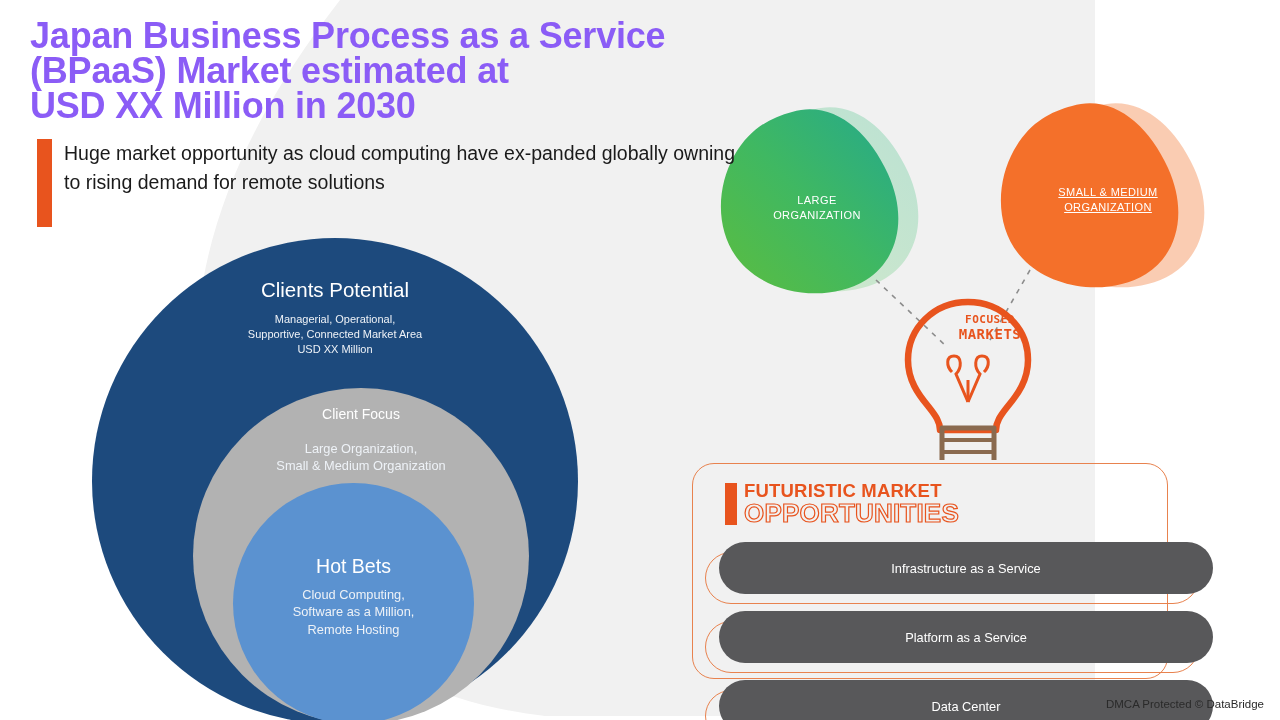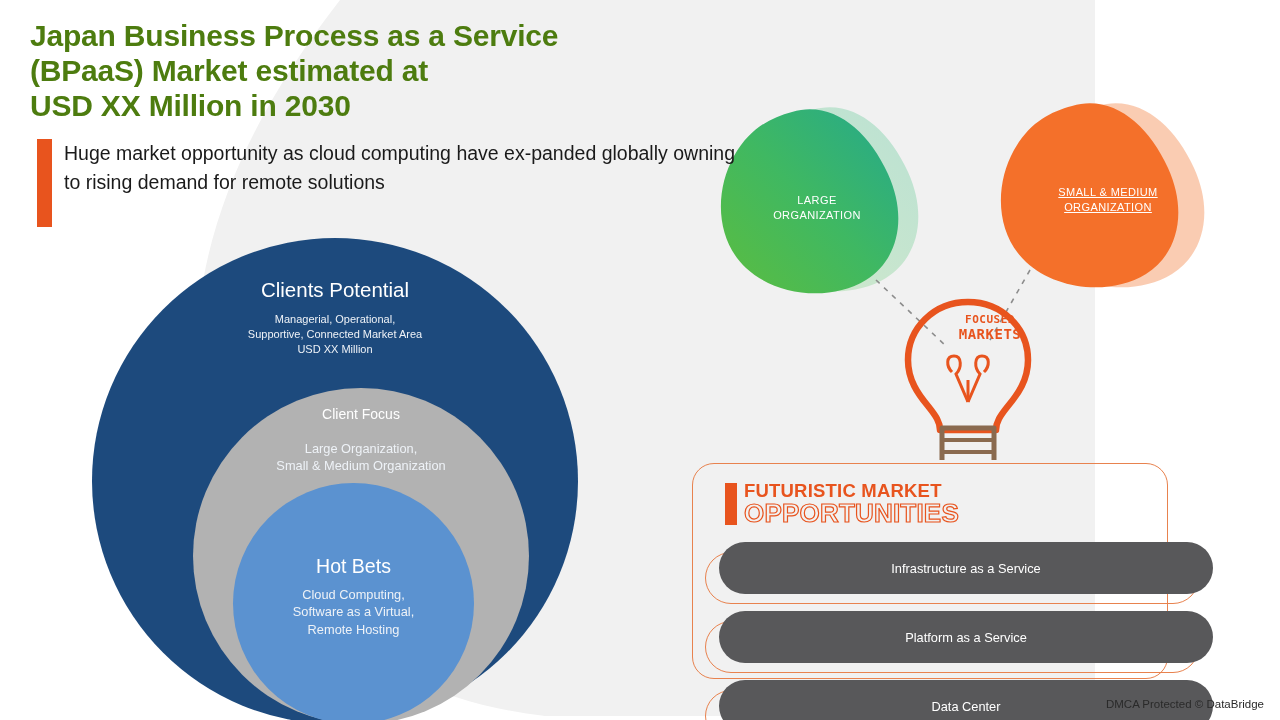--- a/index.html
+++ b/index.html
@@ -24,24 +24,24 @@
   }
 
   
   .headline {
     position: absolute;
     left: 30px; top: 18px;
     width: 740px;
     z-index: 6;
   }
   .headline h1 {
-    font-size: 30px;
+    font-size: 36px;
     line-height: 35px;
     font-weight: 700;
-    color: #4d7c0f;
+    color: #8b5cf6;
     letter-spacing: -0.2px;
   }
   .sub-wrap {
     position: absolute;
     left: 37px; top: 139px;
     width: 720px;
     z-index: 6;
     display: flex;
     align-items: stretch;
   }
@@ -250,21 +250,21 @@
       <div class="c-body b-mid">
         <span>Large Organization,</span><br>
         <span>Small &amp; Medium Organization</span>
       </div>
     </div>
 
     <div class="circ circ-inner">
       <div class="c-title t-inner">Hot Bets</div>
       <div class="c-body b-inner">
         <span>Cloud Computing,</span><br>
-        <span>Software as a Virtual,</span><br>
+        <span>Software as a Million,</span><br>
         <span>Remote Hosting</span>
       </div>
     </div>
   </div>
 
   <div class="rightgfx">
     <svg viewBox="0 0 560 380" width="560" height="380">
       <defs>
         <linearGradient id="gGreen" x1="0" y1="1" x2="1" y2="0">
           <stop offset="0%" stop-color="#5cbd3f"></stop>

